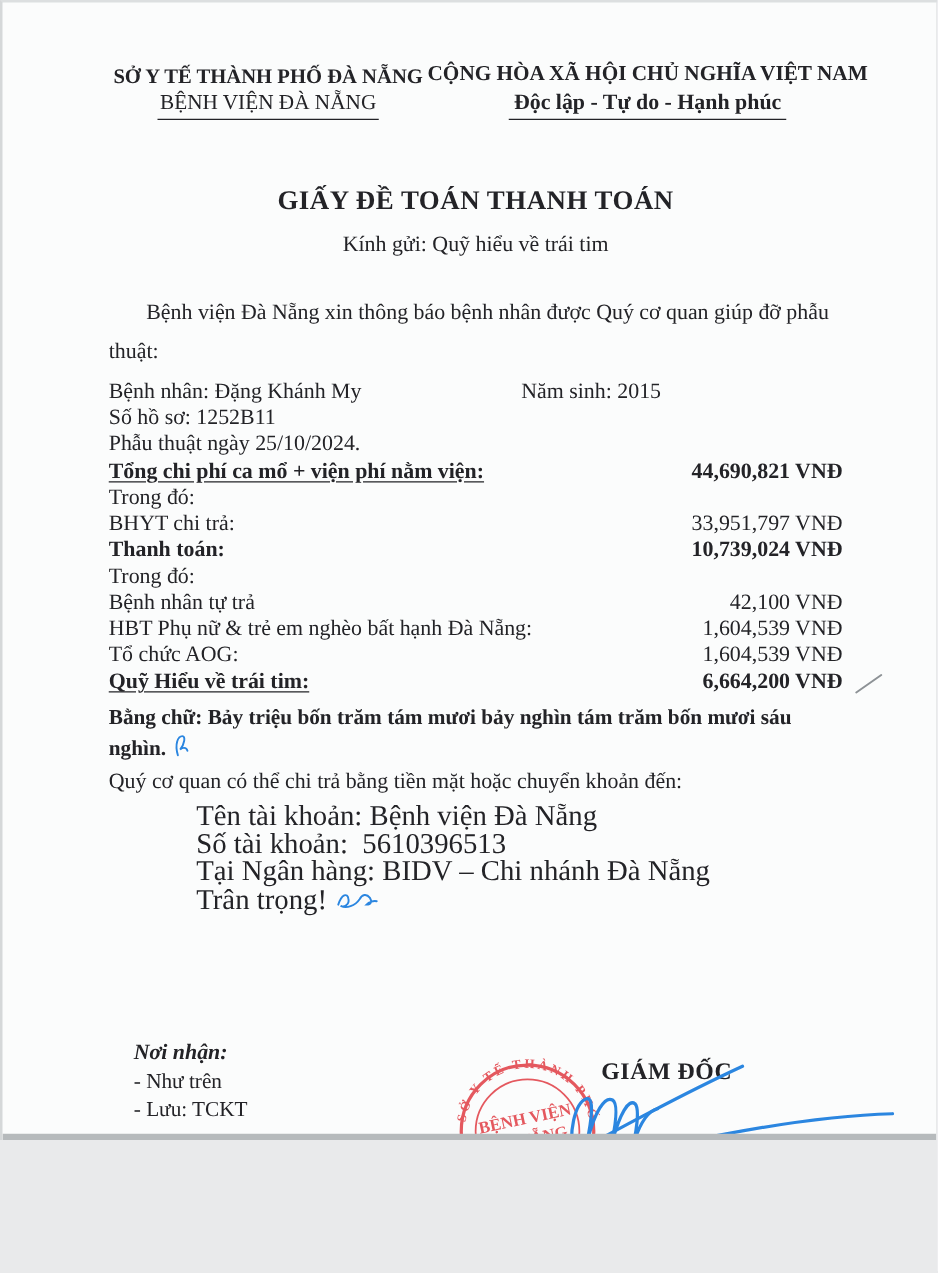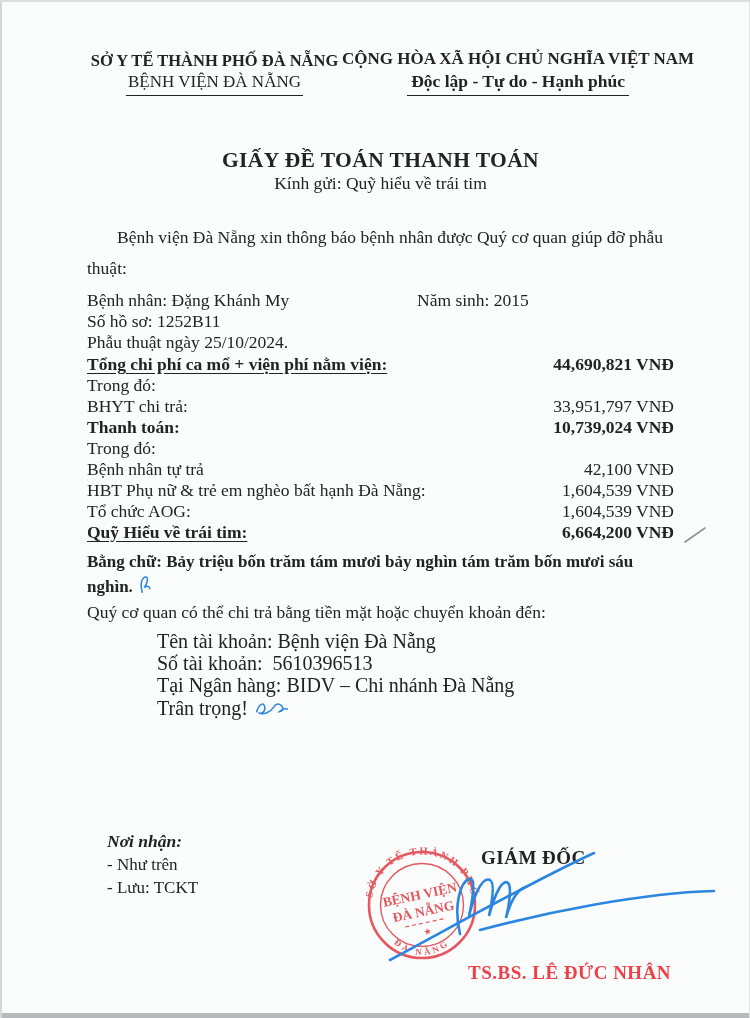--- a/index.html
+++ b/index.html
@@ -7,21 +7,21 @@
     --ink:#232327;
     --stamp:#e2474e;
     --blue:#2b86e0;
     --name-red:#ee404a;
     --tick-gray:#8d9296;
   }
   *{box-sizing:border-box;}
   html,body{margin:0;padding:0;background:#e9eaeb;}
   body{width:750px;height:1018px;}
   .page{
-    position:relative;width:750px;height:1018px;overflow:hidden;
+    position:relative;width:750px;height:912px;overflow:hidden;
     background:var(--paper);
     border-left:2px solid #d5d8d9;border-top:2px solid #dcdfe0;border-right:1px solid #e2e4e5;
     font-family:"Liberation Serif","DejaVu Serif",serif;
     color:var(--ink);
   }
   .page::after{content:"";position:absolute;left:0;right:0;bottom:0;height:5px;background:#b6babc;}
   .content{padding:46px 75px 0 85px;}
 
   
   .header{display:flex;}
@@ -30,38 +30,38 @@
   .org2{font-weight:normal;font-size:17px;display:inline-block;border-bottom:1.6px solid var(--ink);
         padding:0 2px 3px;margin-top:1px;white-space:nowrap;}
   .header-right{flex:1;text-align:center;}
   .nat1{font-weight:bold;font-size:17px;line-height:21px;white-space:nowrap;}
   .nat2{font-weight:bold;font-size:17.5px;display:inline-block;border-bottom:1.6px solid var(--ink);
         padding:0 4px 3px;margin-top:2px;white-space:nowrap;}
   .date-line{font-style:italic;font-size:17px;margin-top:15px;white-space:nowrap;}
   .date-prefix{margin-right:36px;}
 
   .title{text-align:center;font-size:21.5px;font-weight:bold;margin-top:52px;letter-spacing:.4px;}
-  .recipient{text-align:center;font-size:17.5px;}
+  .recipient{text-align:center;font-size:17.5px;margin-top:12px;}
   .intro{font-size:17.5px;line-height:31px;margin:28px 0 6px;text-indent:30px;}
 
   .patient{font-size:17.5px;line-height:21.2px;}
   .patient-row{position:relative;white-space:nowrap;}
   .birth{position:absolute;left:330px;top:0;}
 
   .fees{font-size:17.5px;line-height:21px;}
   .fee-row{display:flex;justify-content:space-between;position:relative;white-space:nowrap;}
   .fee-row.bold{font-weight:bold;}
   .fee-label.u{text-decoration:underline;text-underline-offset:3px;}
   .tick-mark{position:absolute;right:-34px;top:3px;line-height:0;}
 
   .words{font-size:17px;font-weight:bold;line-height:25px;margin-top:6px;}
   .paraph{vertical-align:-4px;margin-left:3px;line-height:0;}
   .payment-note{font-size:17.5px;margin-top:3px;}
 
-  .bank{margin:7px 0 0 70px;font-size:20px;line-height:22.3px;}
+  .bank{margin:7px 0 0 70px;font-size:23px;line-height:22.3px;}
   .bank-line{white-space:pre-wrap;}
   .closing-row{white-space:nowrap;}
   .squiggle{vertical-align:-4px;margin-left:5px;line-height:0;}
 
   
   .footer{position:absolute;left:0;top:826px;width:750px;height:192px;}
   .recipients{position:absolute;left:105px;top:2px;font-size:17px;line-height:23px;}
   .recipients-title{font-weight:bold;font-style:italic;font-size:17.5px;}
   .sig-title{position:absolute;left:479px;top:19px;font-weight:bold;font-size:19px;letter-spacing:.5px;}
   .stamp{position:absolute;left:355px;top:12px;opacity:.9;}

